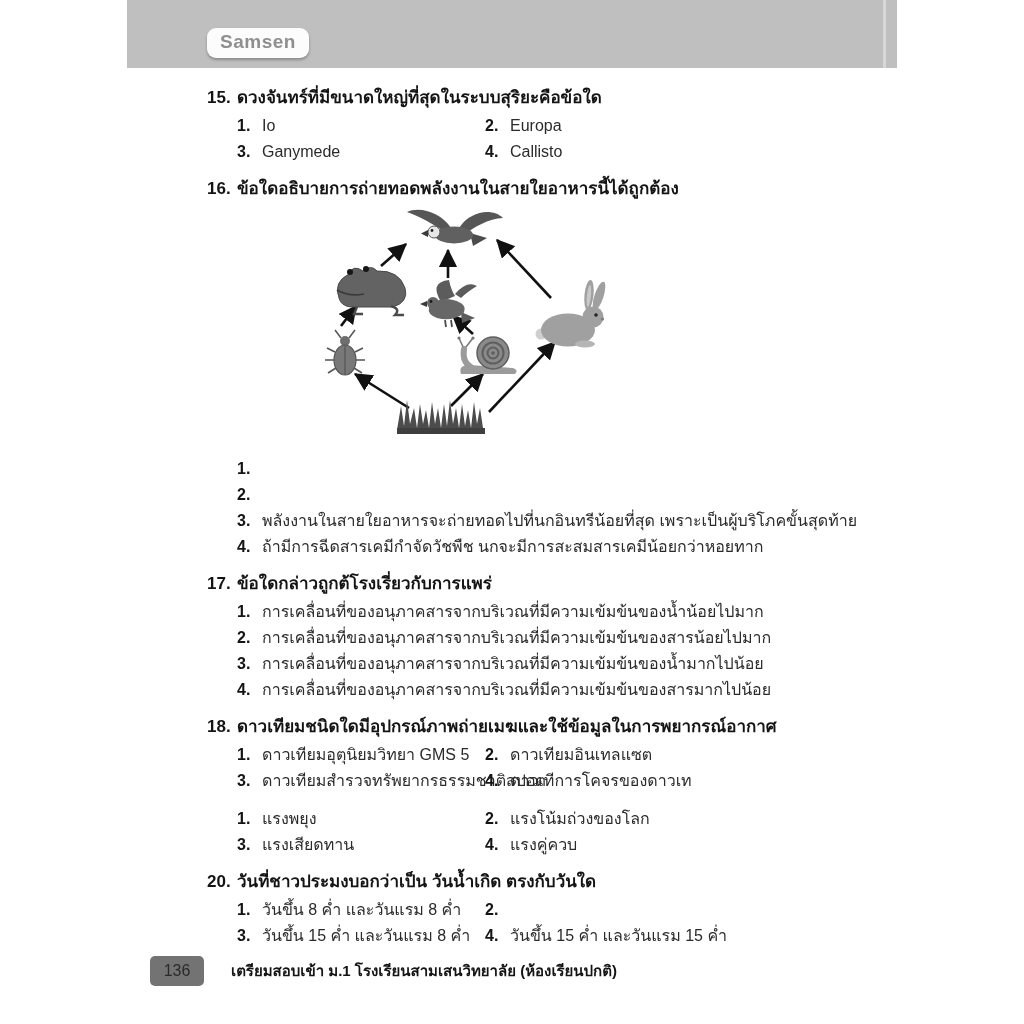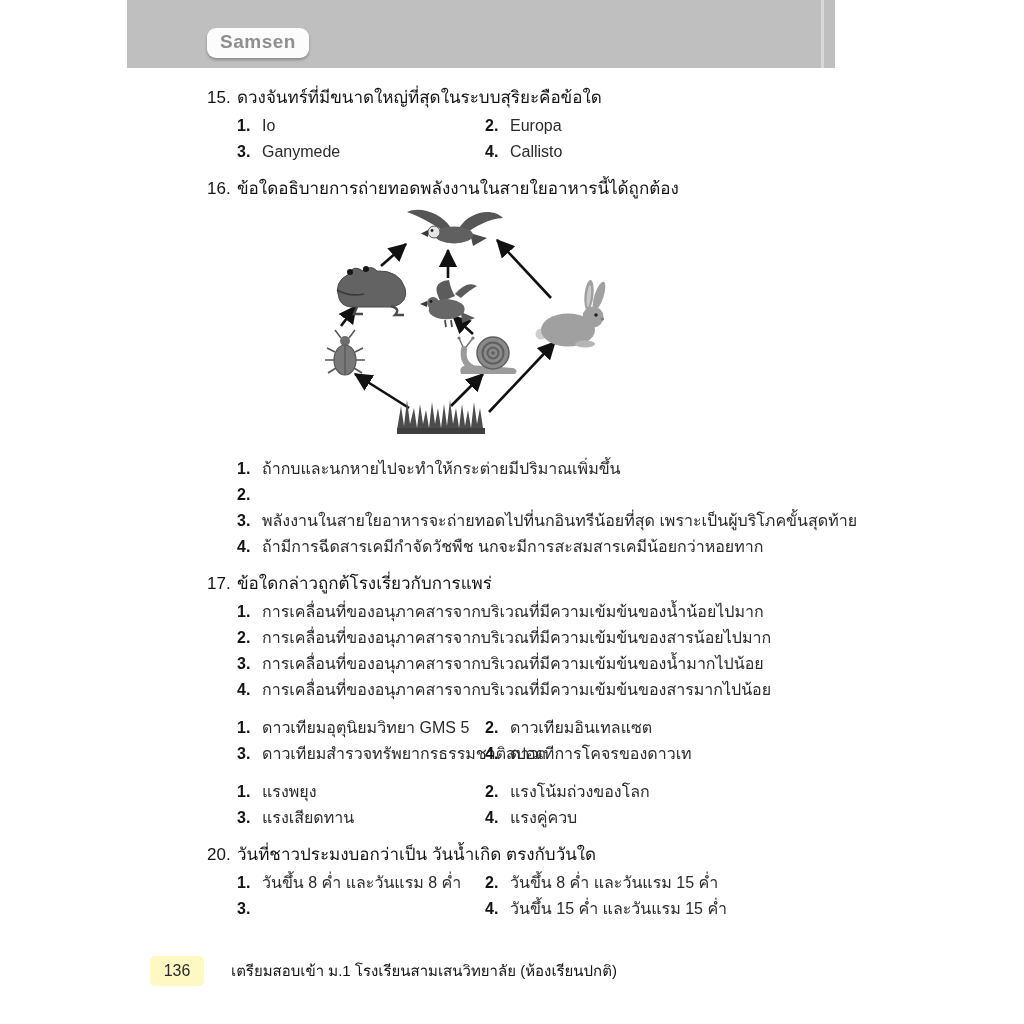--- a/index.html
+++ b/index.html
@@ -1,42 +1,42 @@
 <!DOCTYPE html>
 <html><head>
 <meta charset="utf-8">
 <style>
   html,body{margin:0;padding:0;}
   body{
     width:1024px;height:1024px;background:#ffffff;position:relative;
     font-family:"Liberation Sans","DejaVu Sans",sans-serif;color:#1e1e1e;
     overflow:hidden;
   }
-  .top-band{position:absolute;left:127px;top:0;width:708px;height:68px;background:#bfbfbf;}
+  .top-band{position:absolute;left:127px;top:0;width:770px;height:68px;background:#bfbfbf;}
   .band-line{position:absolute;right:11px;top:0;width:3px;height:68px;background:#d8d8d8;}
   .samsen-pill{
     position:absolute;left:80px;top:28px;background:#fcfcfc;border-radius:9px;
     padding:3px 13px 5px;font-weight:bold;font-size:19px;color:#8f8f8f;
     box-shadow:0 2px 3px rgba(0,0,0,.28);letter-spacing:.5px;
   }
   .content{position:absolute;left:207px;top:86px;width:655px;}
   .question{margin-bottom:12px;}
-  .qhead{display:flex;font-weight:normal;font-size:17px;line-height:23px;margin-bottom:4px;color:#141414;}
+  .qhead{display:flex;font-weight:bold;font-size:17px;line-height:23px;margin-bottom:4px;color:#141414;}
   .qnum{width:30px;flex:none;}
   .opts{margin-left:30px;font-size:16px;color:#2b2b2b;}
   .opt{display:flex;line-height:26px;white-space:nowrap;}
   .optnum{width:25px;flex:none;font-weight:bold;color:#141414;}
   .two-col{display:grid;grid-template-columns:248px 1fr;}
   .foodweb{position:relative;width:400px;height:242px;margin:2px 0 10px 92px;}
   .footer{position:absolute;left:150px;top:956px;display:flex;align-items:center;}
   .page-badge{
-    background:#fef9c3;border-radius:5px;min-width:46px;height:30px;display:flex;
+    background:#737373;border-radius:5px;min-width:46px;height:30px;display:flex;
     align-items:center;justify-content:center;font-size:16px;color:#2a2a2a;padding:0 4px;
   }
-  .footer-caption{margin-left:27px;font-weight:normal;font-size:15px;color:#141414;}
+  .footer-caption{margin-left:27px;font-weight:bold;font-size:15px;color:#141414;}
 </style>
 </head>
 <body>
 
 <div class="top-band">
   <div class="band-line"></div>
   <div class="samsen-pill">Samsen</div>
 </div>
 
 <div class="content">
@@ -156,21 +156,20 @@
         <g transform="translate(98,196)">
           <path d="M0,30 L4,6 L7,26 L10,0 L13,24 L17,8 L20,28 L23,4 L26,24 L29,10 L32,28 L35,2 L38,24 L41,8 L44,28 L47,4 L50,26 L53,0 L56,24 L59,8 L62,28 L65,4 L68,26 L71,10 L74,28 L77,2 L80,24 L83,8 L86,28 L88,30 Z" fill="#4c4c4c"></path>
           <rect x="0" y="28" width="88" height="6" fill="#3f3f3f"></rect>
         </g>
       </svg>
     </div>
 
     <div class="opts">
       <div class="opt">
         <span class="optnum">1.</span>
-        <span>ถ้ากบและนกหายไปจะทำให้กระต่ายมีปริมาณเพิ่มขึ้น</span>
       </div>
       <div class="opt">
         <span class="optnum">2.</span>
       </div>
       <div class="opt">
         <span class="optnum">3.</span>
         <span>พลังงานในสายใยอาหารจะถ่ายทอดไปที่นกอินทรีน้อยที่สุด เพราะเป็นผู้บริโภคขั้นสุดท้าย</span>
       </div>
       <div class="opt">
         <span class="optnum">4.</span>
@@ -198,20 +197,24 @@
         <span>การเคลื่อนที่ของอนุภาคสารจากบริเวณที่มีความเข้มข้นของน้ำมากไปน้อย</span>
       </div>
       <div class="opt">
         <span class="optnum">4.</span>
         <span>การเคลื่อนที่ของอนุภาคสารจากบริเวณที่มีความเข้มข้นของสารมากไปน้อย</span>
       </div>
     </div>
   </div>
 
   <div class="question">
+    <div class="qhead">
+      <span class="qnum">18.</span>
+      <span>ดาวเทียมชนิดใดมีอุปกรณ์ภาพถ่ายเมฆและใช้ข้อมูลในการพยากรณ์อากาศ</span>
+    </div>
     <div class="opts two-col">
       <div class="opt">
         <span class="optnum">1.</span>
         <span>ดาวเทียมอุตุนิยมวิทยา GMS 5</span>
       </div>
       <div class="opt">
         <span class="optnum">2.</span>
         <span>ดาวเทียมอินเทลแซต</span>
       </div>
       <div class="opt">
@@ -251,24 +254,24 @@
       <span class="qnum">20.</span>
       <span>วันที่ชาวประมงบอกว่าเป็น วันน้ำเกิด ตรงกับวันใด</span>
     </div>
     <div class="opts two-col">
       <div class="opt">
         <span class="optnum">1.</span>
         <span>วันขึ้น 8 ค่ำ และวันแรม 8 ค่ำ</span>
       </div>
       <div class="opt">
         <span class="optnum">2.</span>
-        <span>วันขึ้น 8 ค่ำ และวันแรม 15 ค่ำ</span>
-      </div>
-      <div class="opt">
-        <span class="optnum">3.</span>
+      </div>
+      <div class="opt">
+        <span class="optnum">3.</span>
+        <span>วันขึ้น 15 ค่ำ และวันแรม 8 ค่ำ</span>
       </div>
       <div class="opt">
         <span class="optnum">4.</span>
         <span>วันขึ้น 15 ค่ำ และวันแรม 15 ค่ำ</span>
       </div>
     </div>
   </div>
 
 </div>
 

